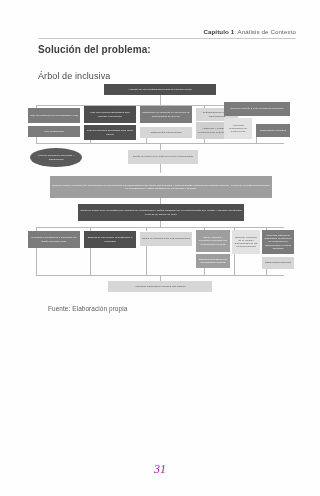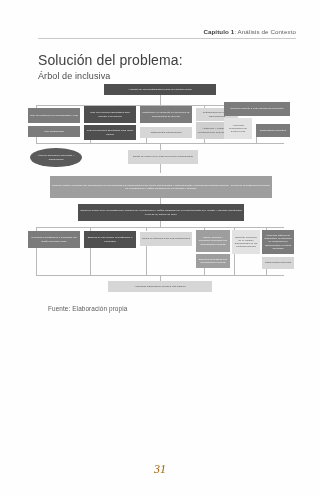--- a/index.html
+++ b/index.html
@@ -42,24 +42,24 @@
     top: 38px;
     left: 38px;
     right: 24px;
     height: 1px;
     background: #c9c9c9;
   }
 
   
   .title-main {
     position: absolute;
-    top: 52px;
+    top: 44px;
     left: 38px;
-    font-size: 14px;
-    font-weight: normal;
+    font-size: 10px;
+    font-weight: bold;
     color: #3f3f3f;
     letter-spacing: 0.1px;
   }
   .title-sub {
     position: absolute;
     top: 71px;
     left: 38px;
     font-size: 9px;
     color: #4b4b4b;
     letter-spacing: 0.1px;
@@ -129,21 +129,21 @@
 
   
   .folio {
     position: absolute;
     top: 462px;
     left: 0;
     width: 320px;
     text-align: center;
     font-size: 12px;
     font-style: italic;
-    color: #a16207;
+    color: #a21caf;
     font-family: "Liberation Serif", serif;
   }
 </style>
 </head>
 <body>
 
 <div class="page">
 
   <div class="running-head">
     <span class="chap">Capítulo 1</span><span>: Análisis de Contexto</span>

